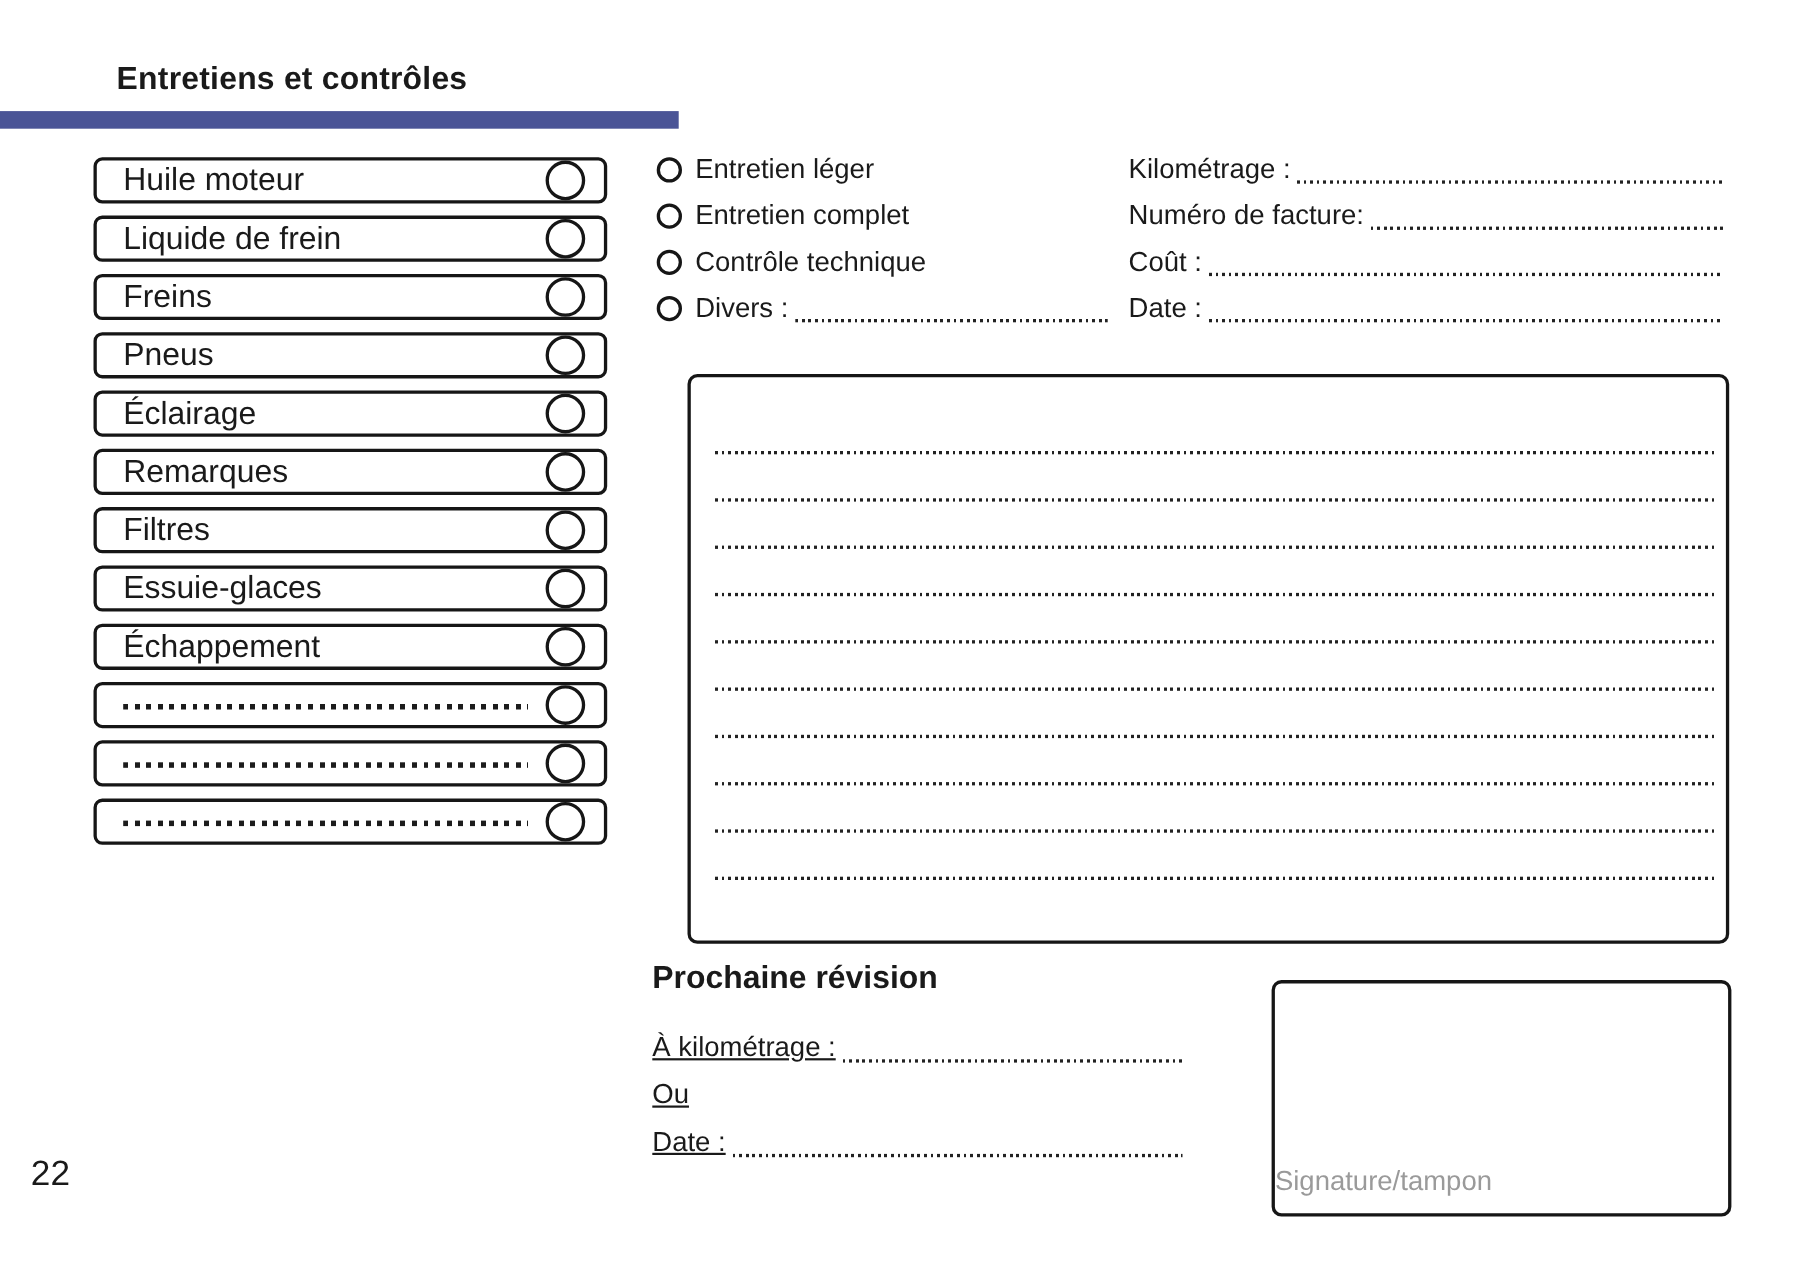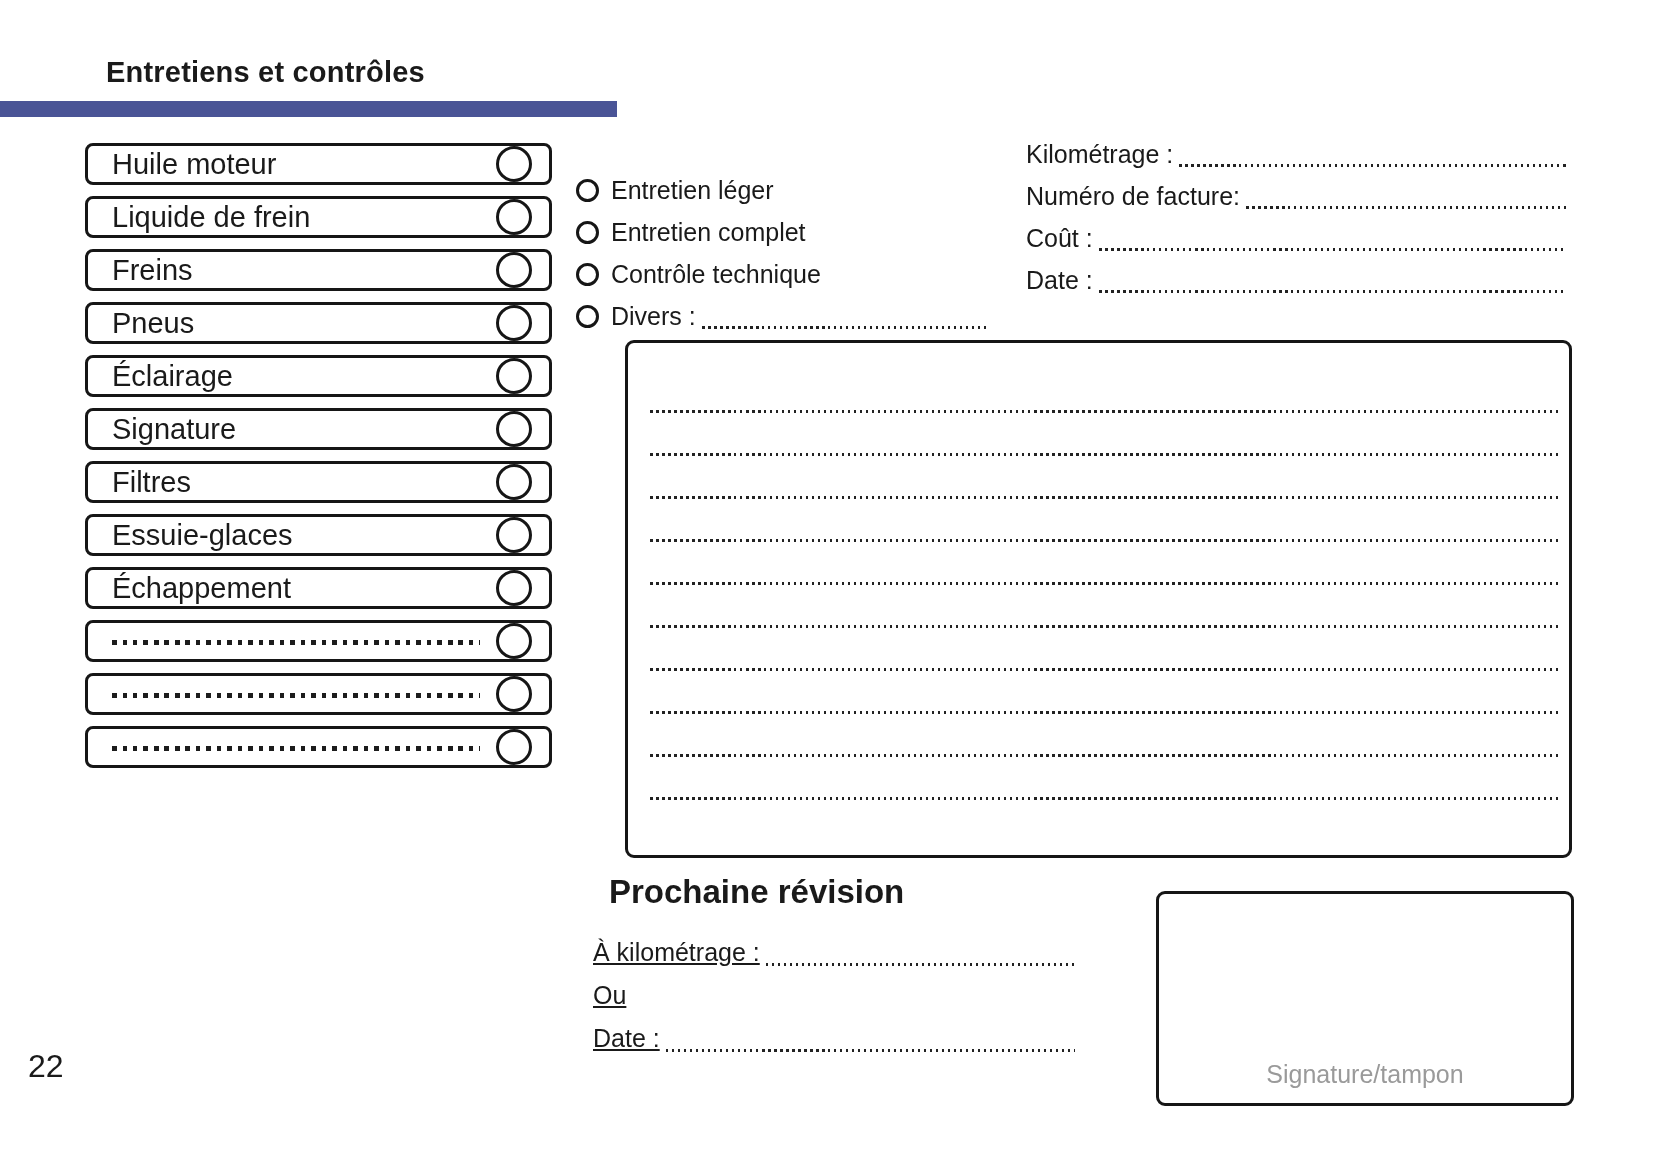--- a/index.html
+++ b/index.html
@@ -32,21 +32,21 @@
     border:3px solid #161616; border-radius:50%;
     margin-left:auto; flex:0 0 auto; background:#fff;
   }
   .circle.big { width:36px; height:36px; }
   .big-leader {
     flex:1 1 auto; height:5px; margin-right:16px; align-self:flex-end; margin-bottom:14px;
     background:repeating-linear-gradient(to right,#1c1c1c 0 4.5px,transparent 4.5px 10.5px);
   }
 
   
-  .service-group { position:absolute; left:576px; top:133px; width:410px;margin-top:36px; }
+  .service-group { position:absolute; left:597px; top:133px; width:410px; }
   .service-row { display:flex; align-items:center; height:42px; }
   .circle.small { width:23px; height:23px; margin-left:0; border-width:3px; }
   .service-label { font-size:25px; margin-left:12px; white-space:nowrap; }
   .dot-leader {
     flex:1 1 auto; height:3px; margin-left:6px; align-self:flex-end; margin-bottom:8px;
     background:repeating-linear-gradient(to right,#222 0 2.5px,transparent 2.5px 6px);
   }
 
   
   .invoice-fields { position:absolute; left:1026px; top:133px; width:541px; }
@@ -62,33 +62,33 @@
   .remarks-title { font-size:29px; }
   .remark-lines { margin-top:53px; }
   .remark-line {
     width:910px; height:3px; margin:0 0 40px -10px;
     background:repeating-linear-gradient(to right,#222 0 2.5px,transparent 2.5px 6px);
   }
 
   
   .next-service-title {
     position:absolute; left:593px; top:873px;
-    font-size:33px; font-weight:bold;margin-left:16px;
+    font-size:29px; font-weight:bold;
   }
   .next-service-rows { position:absolute; left:593px; top:931px; width:482px; }
   .ns-row { display:flex; align-items:center; height:43px; }
   .ns-label { font-size:25px; white-space:nowrap;text-decoration:underline; }
 
   
   .signature-box {
     position:absolute; left:1156px; top:891px; width:418px; height:215px;
     border:3px solid #161616; border-radius:9px; background:#fff;
   }
   .signature-label {
-    position:absolute; left:0; right:0; bottom:14px; text-align:center;
+    position:absolute; left:0; right:0; bottom:14px; text-align:left;
     font-size:25px; color:#9a9a9a;
   }
 
   
   .page-number { position:absolute; left:28px; top:1048px; font-size:32px; }
 </style>
 </head>
 <body>
 
 <div class="page-title">Entretiens et contrôles</div>
@@ -109,21 +109,21 @@
     </div>
     <div class="check-box">
       <span class="check-label">Pneus</span>
       <span class="circle big"></span>
     </div>
     <div class="check-box">
       <span class="check-label">Éclairage</span>
       <span class="circle big"></span>
     </div>
     <div class="check-box">
-      <span class="check-label">Signature</span>
+      <span class="check-label">Remarques</span>
       <span class="circle big"></span>
     </div>
     <div class="check-box">
       <span class="check-label">Filtres</span>
       <span class="circle big"></span>
     </div>
     <div class="check-box">
       <span class="check-label">Essuie-glaces</span>
       <span class="circle big"></span>
     </div>

